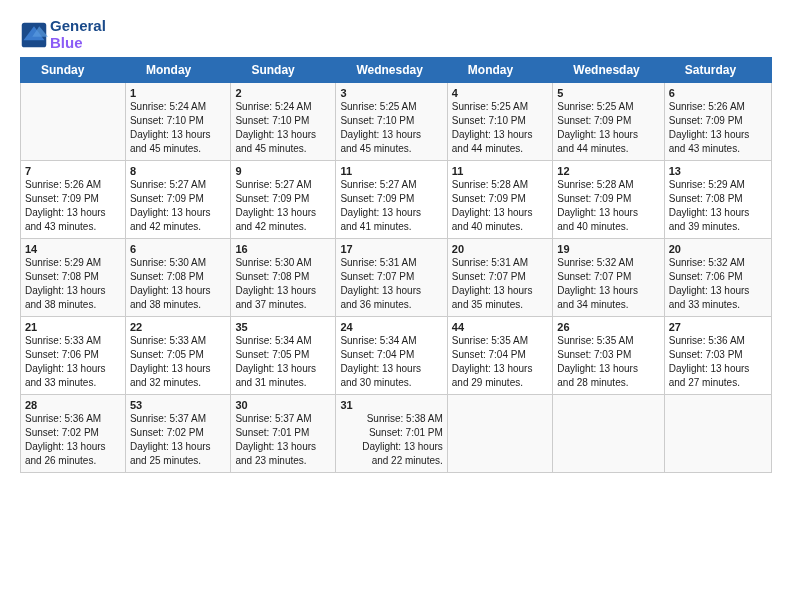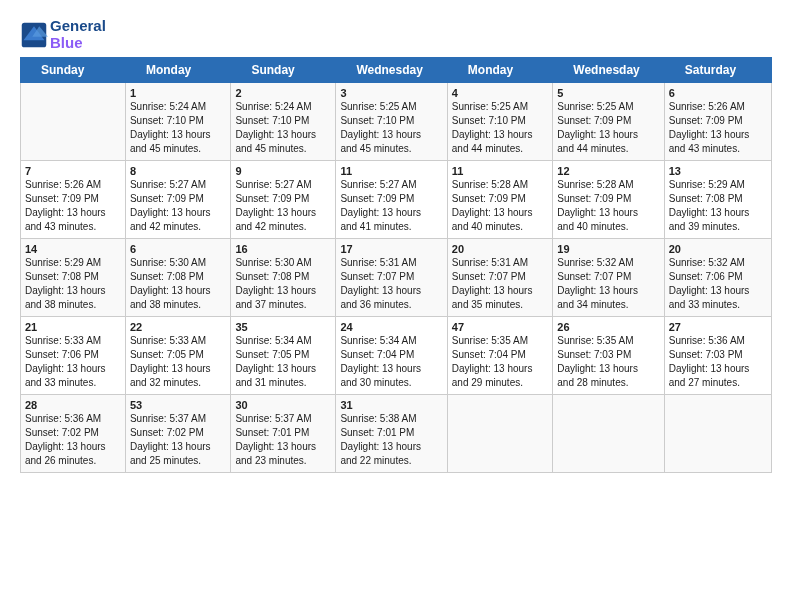--- a/index.html
+++ b/index.html
@@ -297,21 +297,21 @@
 and 31 minutes.</div>
           </td>
           <td>
             <span class="day-num">24</span>
             <div class="day-info" style="white-space: pre-line;">Sunrise: 5:34 AM
 Sunset: 7:04 PM
 Daylight: 13 hours
 and 30 minutes.</div>
           </td>
           <td>
-            <span class="day-num">47</span>
+            <span class="day-num">44</span>
             <div class="day-info" style="white-space: pre-line;">Sunrise: 5:35 AM
 Sunset: 7:04 PM
 Daylight: 13 hours
 and 29 minutes.</div>
           </td>
           <td>
             <span class="day-num">26</span>
             <div class="day-info" style="white-space: pre-line;">Sunrise: 5:35 AM
 Sunset: 7:03 PM
 Daylight: 13 hours
@@ -342,21 +342,21 @@
           </td>
           <td>
             <span class="day-num">30</span>
             <div class="day-info" style="white-space: pre-line;">Sunrise: 5:37 AM
 Sunset: 7:01 PM
 Daylight: 13 hours
 and 23 minutes.</div>
           </td>
           <td>
             <span class="day-num">31</span>
-            <div class="day-info" style="white-space: pre-line;">Sunrise: 5:38 AM
+            <div class="day-info" style="white-space: pre-line; text-align: right;">Sunrise: 5:38 AM
 Sunset: 7:01 PM
 Daylight: 13 hours
 and 22 minutes.</div>
           </td>
           <td></td>
           <td></td>
           <td></td>
         </tr>
       </tbody>
   </table>

